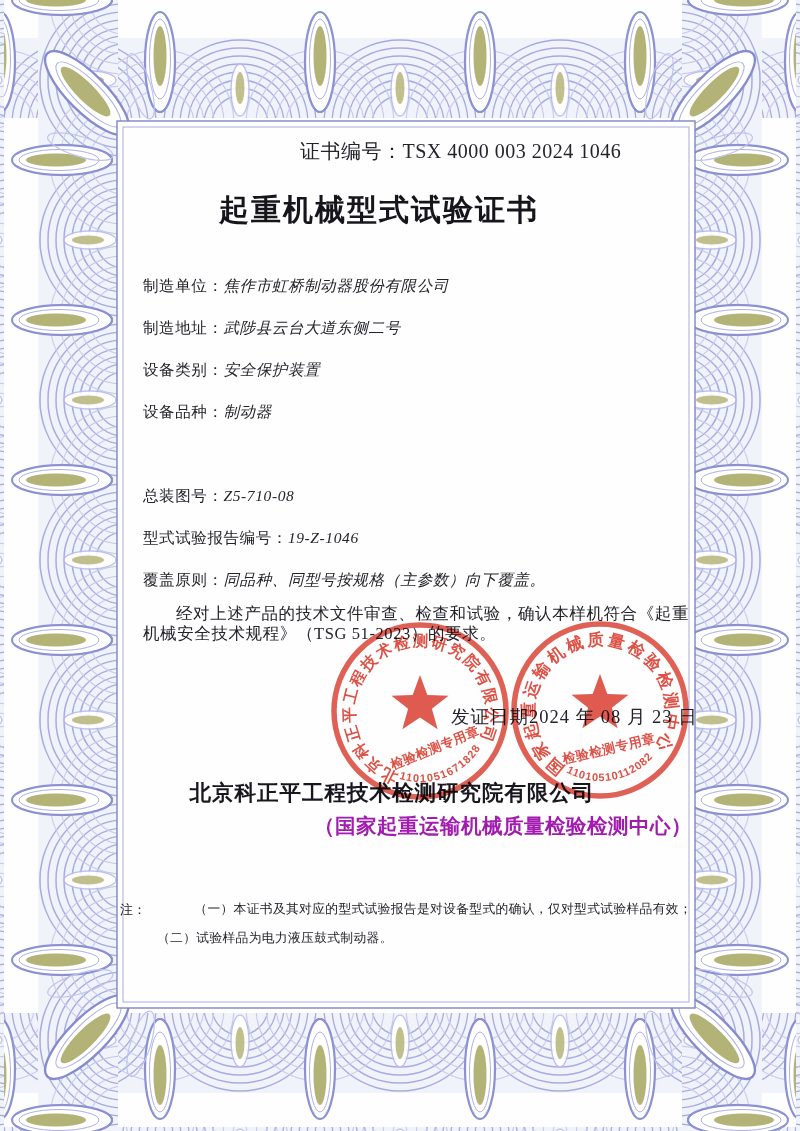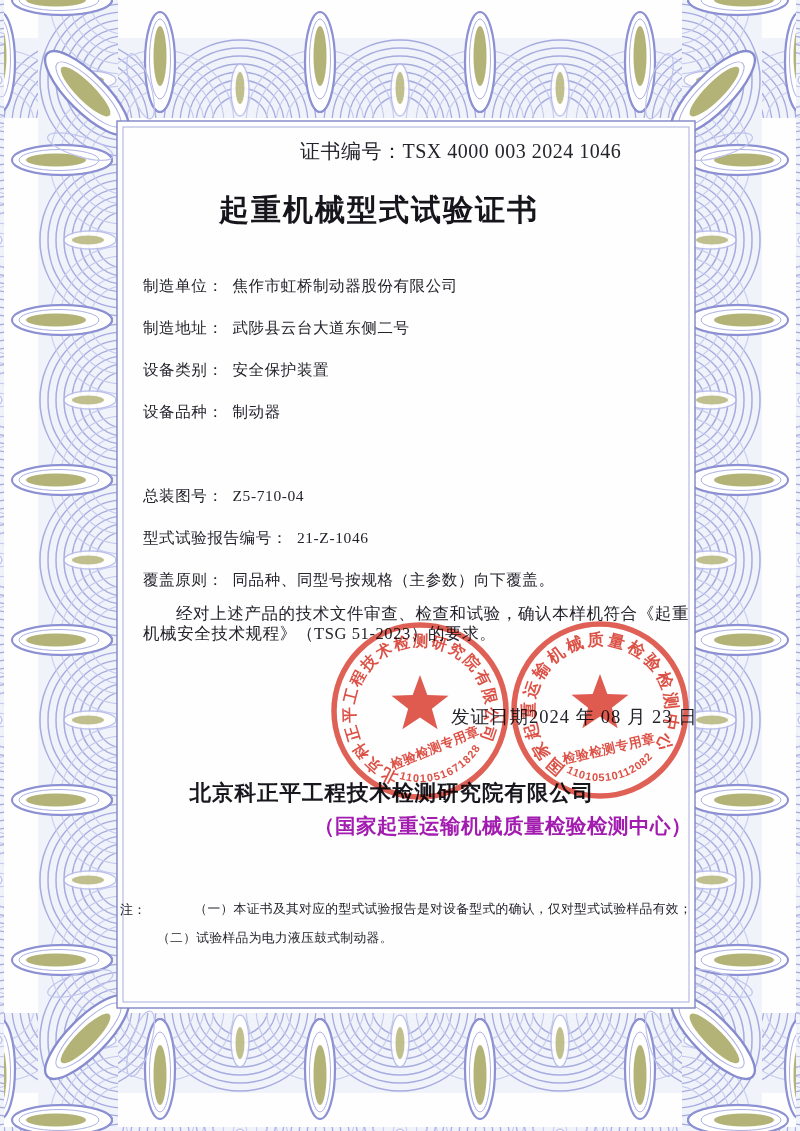--- a/index.html
+++ b/index.html
@@ -9,21 +9,21 @@
     font-family:"Liberation Serif","DejaVu Serif",serif;
     color:#23232b;
   }
   .border-layer{position:absolute;left:0;top:0;width:800px;height:1131px;z-index:0;}
   .content{position:absolute;left:0;top:0;width:800px;height:1131px;z-index:1;border-radius:9px;}
   .abs{position:absolute;}
   .certno{left:300px;top:138px;font-size:20px;letter-spacing:.5px;white-space:nowrap;}
   .title{left:64px;top:190px;width:630px;text-align:center;font-size:30px;font-weight:bold;
          letter-spacing:2px;color:#15151b;white-space:nowrap;}
   .field{left:143px;font-size:15.5px;white-space:nowrap;letter-spacing:.6px;}
-  .field .val{margin-left:9px;}
+  .field .val{font-style:italic;}
   .statement{left:143px;top:604px;width:546px;font-size:16.5px;line-height:20px;
              text-indent:2em;text-align:justify;letter-spacing:.6px;}
   .dateline{left:451px;top:704px;font-size:18.5px;white-space:nowrap;letter-spacing:1px;}
   .dateline .dval{}
   .issuer1{left:92px;top:778px;width:600px;text-align:center;font-size:21.5px;font-weight:bold;
            letter-spacing:1px;color:#17171d;white-space:nowrap;}
   .issuer2{left:92px;top:812px;width:600px;text-align:right;font-size:20.5px;font-weight:bold;
            letter-spacing:.5px;color:#a21caf;white-space:nowrap;}
   .note-label{left:120px;top:901px;font-size:13px;}
   .note-item1{left:157px;top:901px;width:535px;font-size:12.8px;letter-spacing:.3px;text-align:right;}
@@ -134,24 +134,24 @@
     <div class="abs field" style="top:318px">
       <span>制造地址：</span><span class="val">武陟县云台大道东侧二号</span>
     </div>
     <div class="abs field" style="top:360px">
       <span>设备类别：</span><span class="val">安全保护装置</span>
     </div>
     <div class="abs field" style="top:402px">
       <span>设备品种：</span><span class="val">制动器</span>
     </div>
     <div class="abs field" style="top:486px">
-      <span>总装图号：</span><span class="val">Z5-710-04</span>
+      <span>总装图号：</span><span class="val">Z5-710-08</span>
     </div>
     <div class="abs field" style="top:528px">
-      <span>型式试验报告编号：</span><span class="val">21-Z-1046</span>
+      <span>型式试验报告编号：</span><span class="val">19-Z-1046</span>
     </div>
     <div class="abs field" style="top:570px">
       <span>覆盖原则：</span><span class="val">同品种、同型号按规格（主参数）向下覆盖。</span>
     </div>
 
     <div class="abs statement">经对上述产品的技术文件审查、检查和试验，确认本样机符合《起重机械安全技术规程》（TSG 51-2023）的要求。</div>
 
     <div class="abs dateline">
       <span>发证日期</span><span class="dval">2024 年 08 月 23 日</span>
     </div>

